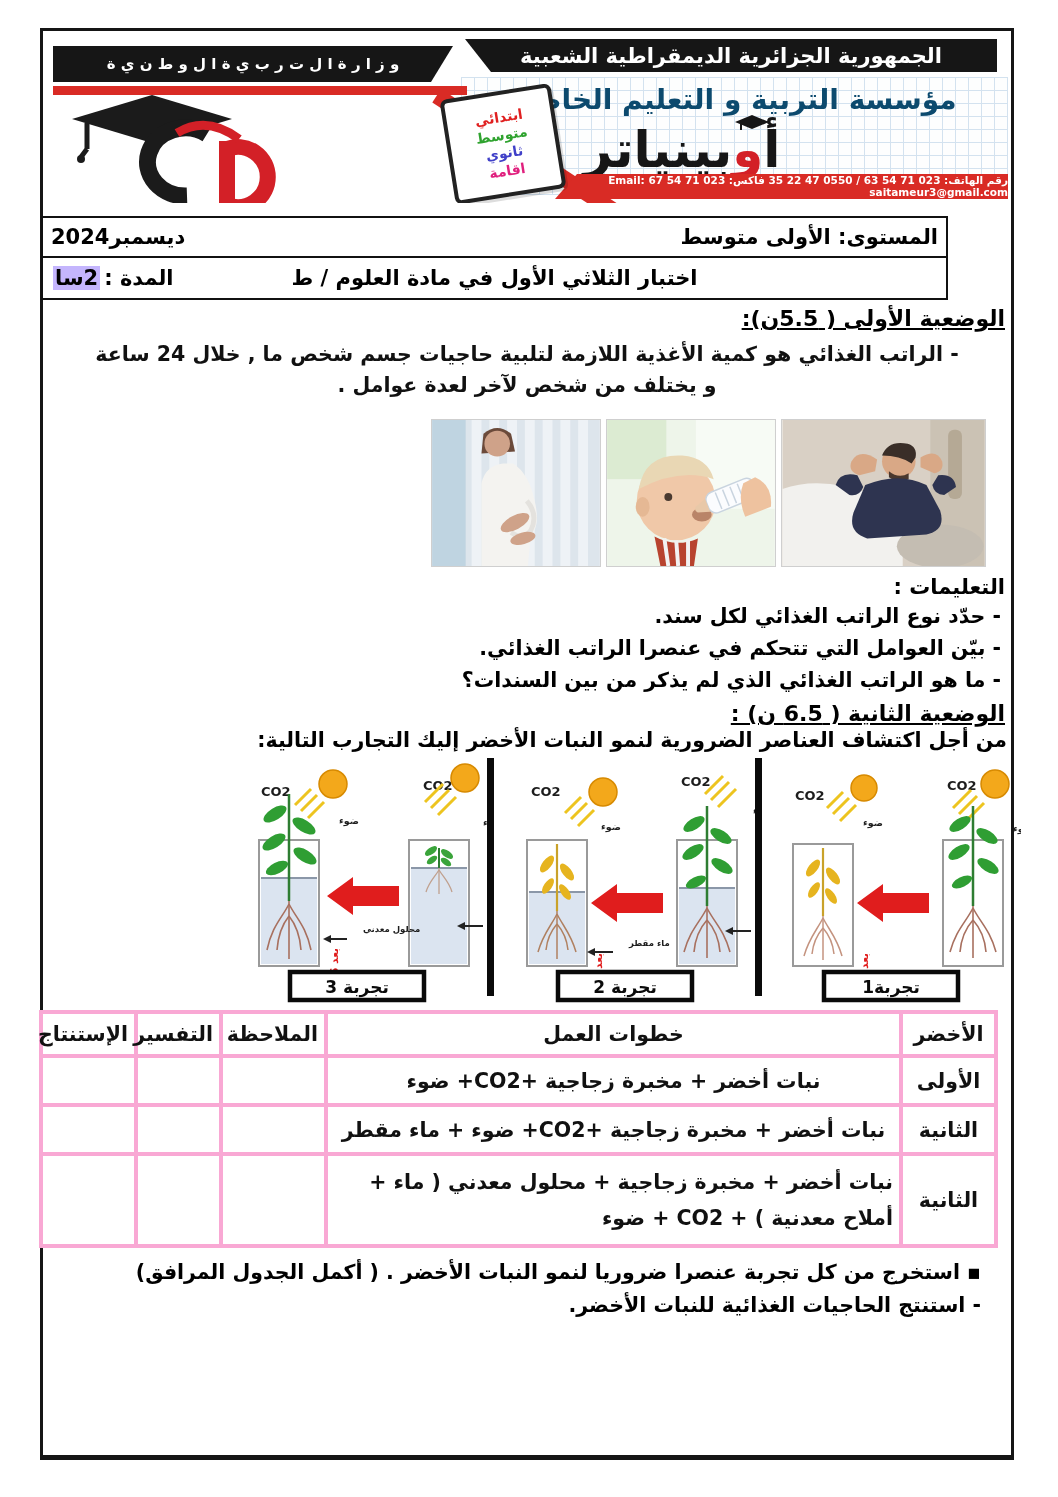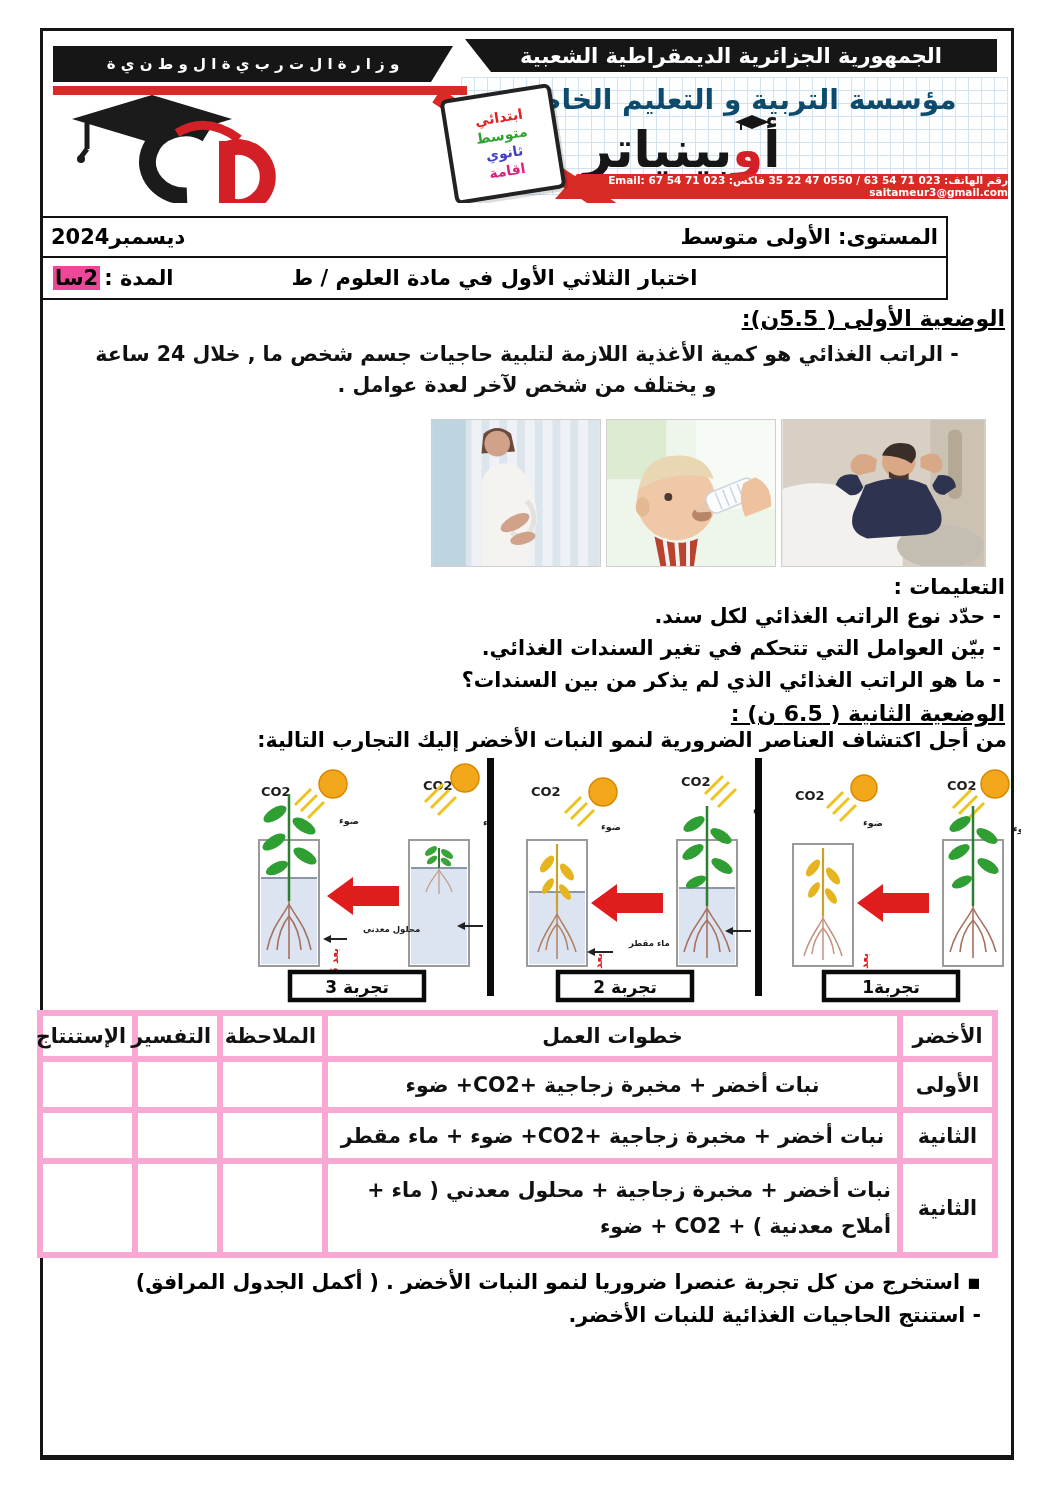--- a/index.html
+++ b/index.html
@@ -40,21 +40,21 @@
   .board span:nth-child(4){color:#e0207e;}
   .logo{position:absolute;left:14px;top:58px;width:250px;height:118px;}
 
   
   .info-table{margin:13px 2px 0 0;margin-right:63px;width:903px;border:2px solid #111;}
   .info-row1{display:flex;justify-content:space-between;align-items:center;height:38px;
     border-bottom:2px solid #111;padding:0 8px;font-size:21px;font-weight:800;}
   .info-row2{position:relative;height:40px;display:flex;align-items:center;justify-content:center;
     font-size:21px;font-weight:800;}
   .duration{position:absolute;left:10px;top:0;height:100%;display:flex;align-items:center;gap:4px;}
-  .hl{background:#ec4899;padding:0 2px;}
+  .hl{background:#c4b5fd;padding:0 2px;}
 
   
   .sec-title{margin:6px 6px 0 0;font-size:22px;font-weight:800;text-decoration:underline;text-align:right;}
   .para{margin:8px 14px 0 14px;text-align:center;font-size:20.5px;font-weight:600;line-height:31px;color:#111;}
   .docs-line{margin:26px 0 0 0;text-align:center;font-size:20.5px;font-weight:600;}
   .docs-line .lbl{font-weight:800;text-decoration:underline;}
   .photos{display:flex;gap:5px;margin:18px 25px 0 0;justify-content:flex-end;direction:ltr;}
   .photo{height:148px;border:1px solid #cfcfcf;box-sizing:border-box;}
   .instr-title{margin:8px 6px 0 0;font-size:21px;font-weight:800;text-align:right;padding-left:35px;}
   .instr{margin:2px 10px 0 0;font-size:20.5px;font-weight:600;line-height:30px;text-align:right;}
@@ -68,21 +68,21 @@
   .vsep.s1{left:444px;} .vsep.s2{left:712px;}
   svg text{font-family:"DejaVu Sans","Liberation Sans",sans-serif;}
   .co2-t{font-size:13px;font-weight:800;fill:#1d1d1d;}
   .light-t{font-size:9.5px;font-weight:700;fill:#1d1d1d;}
   .arrow-t{font-size:10.5px;font-weight:800;fill:#e01d1d;}
   .med-t{font-size:8.5px;font-weight:700;fill:#1d1d1d;}
   .box-t{font-size:17px;font-weight:800;fill:#0a0a0a;}
 
   
   table.results{border-collapse:collapse;margin:7px 13px 0 0;width:955px;table-layout:fixed;}
-  table.results th,table.results td{border:6px solid #f9a8d4;font-size:20.5px;padding:2px 6px;color:#111;}
+  table.results th,table.results td{border:4px solid #f9a8d4;font-size:20.5px;padding:2px 6px;color:#111;}
   table.results th{font-weight:800;height:36px;}
   td.exp-cell{text-align:center;font-weight:700;}
   td.steps-cell{text-align:center;font-weight:700;}
   tr.r1 td,tr.r2 td{height:41px;}
   tr.r3 td{height:84px;}
   tr.r3 td.steps-cell{text-align:right;line-height:36px;}
 
   
   .tasks{margin:8px 30px 0 0;font-size:20.5px;font-weight:700;line-height:33px;text-align:right;}
 </style>
@@ -217,21 +217,21 @@
       <path d="M96,40 q-18,-12 -26,2 q-4,10 8,14 l16,-4 Z" fill="#d9a886"></path>
       <path d="M140,38 q16,-10 22,4 q2,10 -8,12 l-14,-6 Z" fill="#d9a886"></path>
       <path d="M84,66 q34,-14 62,0 l14,26 q6,20 -14,24 l-60,4 q-20,-6 -14,-26 Z" fill="#2e3450"></path>
       <path d="M76,56 q-18,-4 -22,10 l14,10 q10,2 14,-8 Z" fill="#2e3450"></path>
       <path d="M158,56 q16,-2 18,12 l-12,8 q-10,0 -12,-10 Z" fill="#2e3450"></path>
     </svg>
   </div>
 
   <div class="instr-title">التعليمات :</div>
   <div class="instr">- حدّد نوع الراتب الغذائي لكل سند.</div>
-  <div class="instr">- بيّن العوامل التي تتحكم في تغير السندات الغذائي.</div>
+  <div class="instr">- بيّن العوامل التي تتحكم في عنصرا الراتب الغذائي.</div>
   <div class="instr">- ما هو الراتب الغذائي الذي لم يذكر من بين السندات؟</div>
 
   <div class="sec-title">الوضعية الثانية ( 6.5 ن) : </div>
   <div class="intro-line">من أجل اكتشاف العناصر الضرورية لنمو النبات الأخضر إليك التجارب التالية:</div>
 
   <div class="diagrams">
     <div class="vsep s1"></div>
     <div class="vsep s2"></div>
 
     <svg class="panel p1" viewBox="0 0 260 247">

